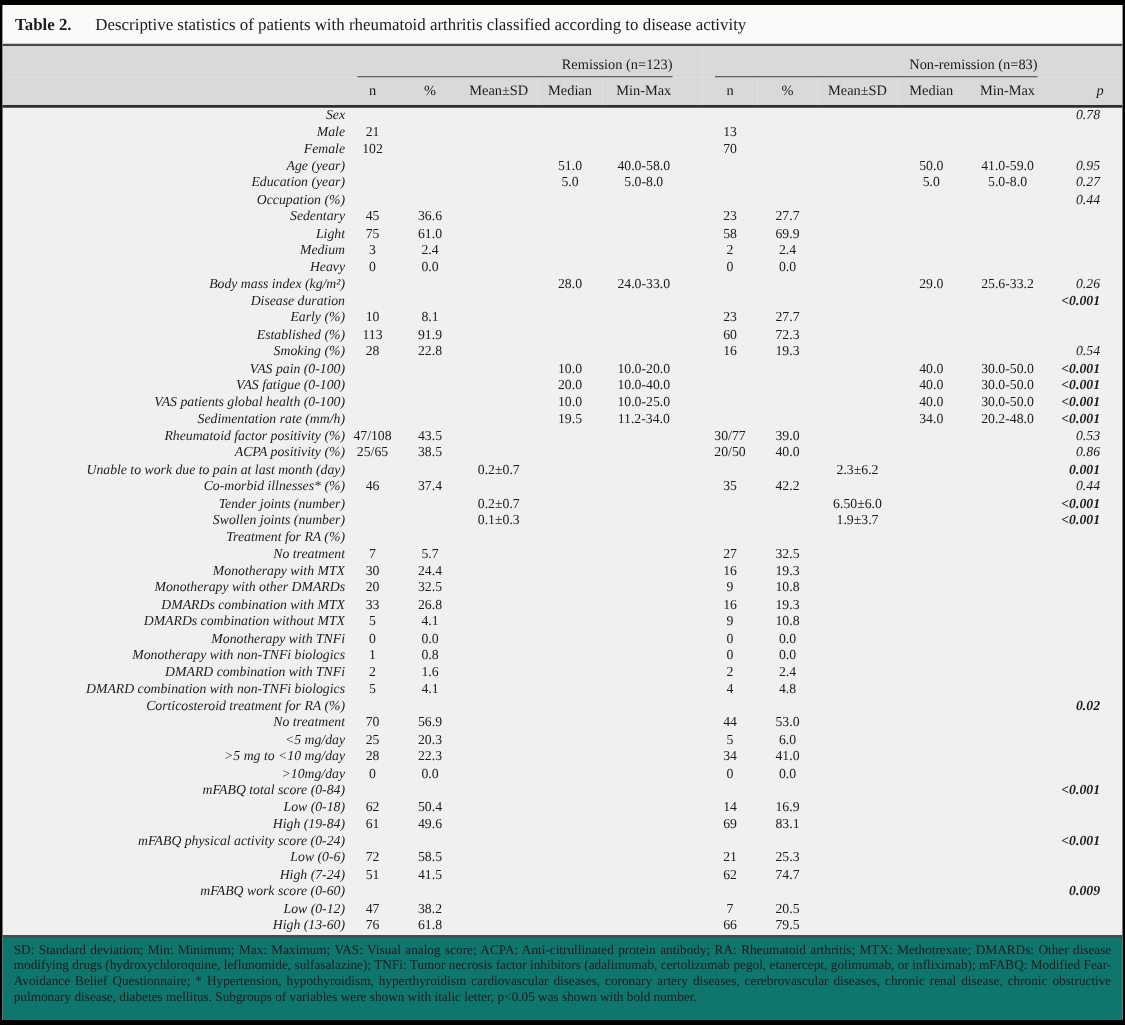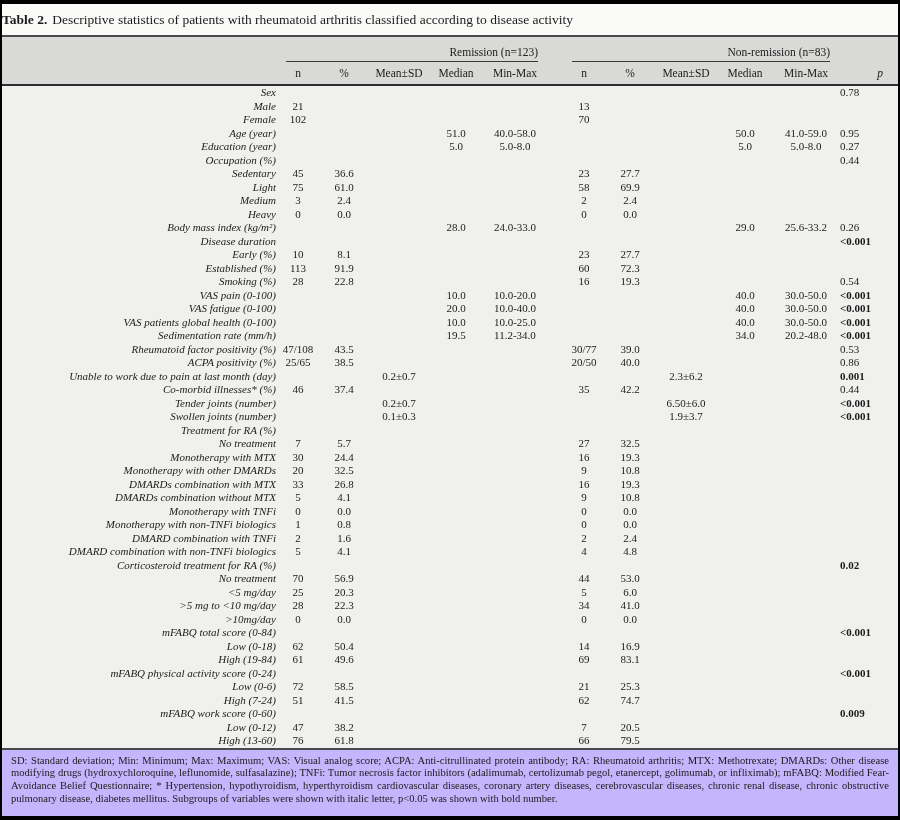--- a/index.html
+++ b/index.html
@@ -6,42 +6,42 @@
   .sheet{
     width:900px;height:820px;box-sizing:border-box;
     border-top:4px solid #000;border-bottom:4px solid #000;
     border-left:2px solid #000;border-right:2px solid #000;
     background:#f0f0ee;color:#1b1b1b;
     font-family:"Liberation Serif", serif;
     display:flex;flex-direction:column;overflow:hidden;
   }
   .titlebar{
     flex:none;height:31px;background:#fafaf9;
-    display:flex;align-items:center;gap:5px;
-    padding:0 0;font-size:13.5px;
+    display:flex;align-items:center;gap:19px;
+    padding:0 10px;font-size:13.5px;
     border-bottom:2px solid #4a4a4a;
   }
   .title-prefix{font-weight:bold;}
   table{width:896px;border-collapse:collapse;table-layout:fixed;}
   thead th{background:#d9d9d7;font-weight:normal;font-size:11.5px;padding:0;}
   .group-row th{height:25px;vertical-align:bottom;}
   .group-underline{margin:0 10px;padding-bottom:3px;border-bottom:1px solid #3a3a3a;text-align:right;}
   .sub-row th{height:22px;border-bottom:2px solid #2e2e2e;text-align:center;vertical-align:middle;}
   .sub-row th.p-head{text-align:right;padding-right:15px;font-style:italic;}
   tbody td{
     font-size:11px;height:13.5px;line-height:13.5px;padding:0;
     white-space:nowrap;overflow:hidden;
   }
   td.lbl{text-align:right;padding-left:8px;font-style:italic;}
   td.lbl.ind{padding-left:20px;}
   td.num{text-align:center;}
-  td.pval{padding-right:2px;}
+  td.pval{text-align:right;padding-right:18px;font-style:italic;}
   td.pval.bold{font-weight:bold;}
   .footer{
-    flex:1;border-top:2px solid #4a4a4a;background:#c4b5fd;
+    flex:1;border-top:2px solid #4a4a4a;background:#0f766e;
     padding:5px 9px 0 9px;font-size:10.6px;line-height:12.9px;
     text-align:justify;
   }
 </style>
 </head>
 <body>
 
 <div class="sheet">
 
   <div class="titlebar">

